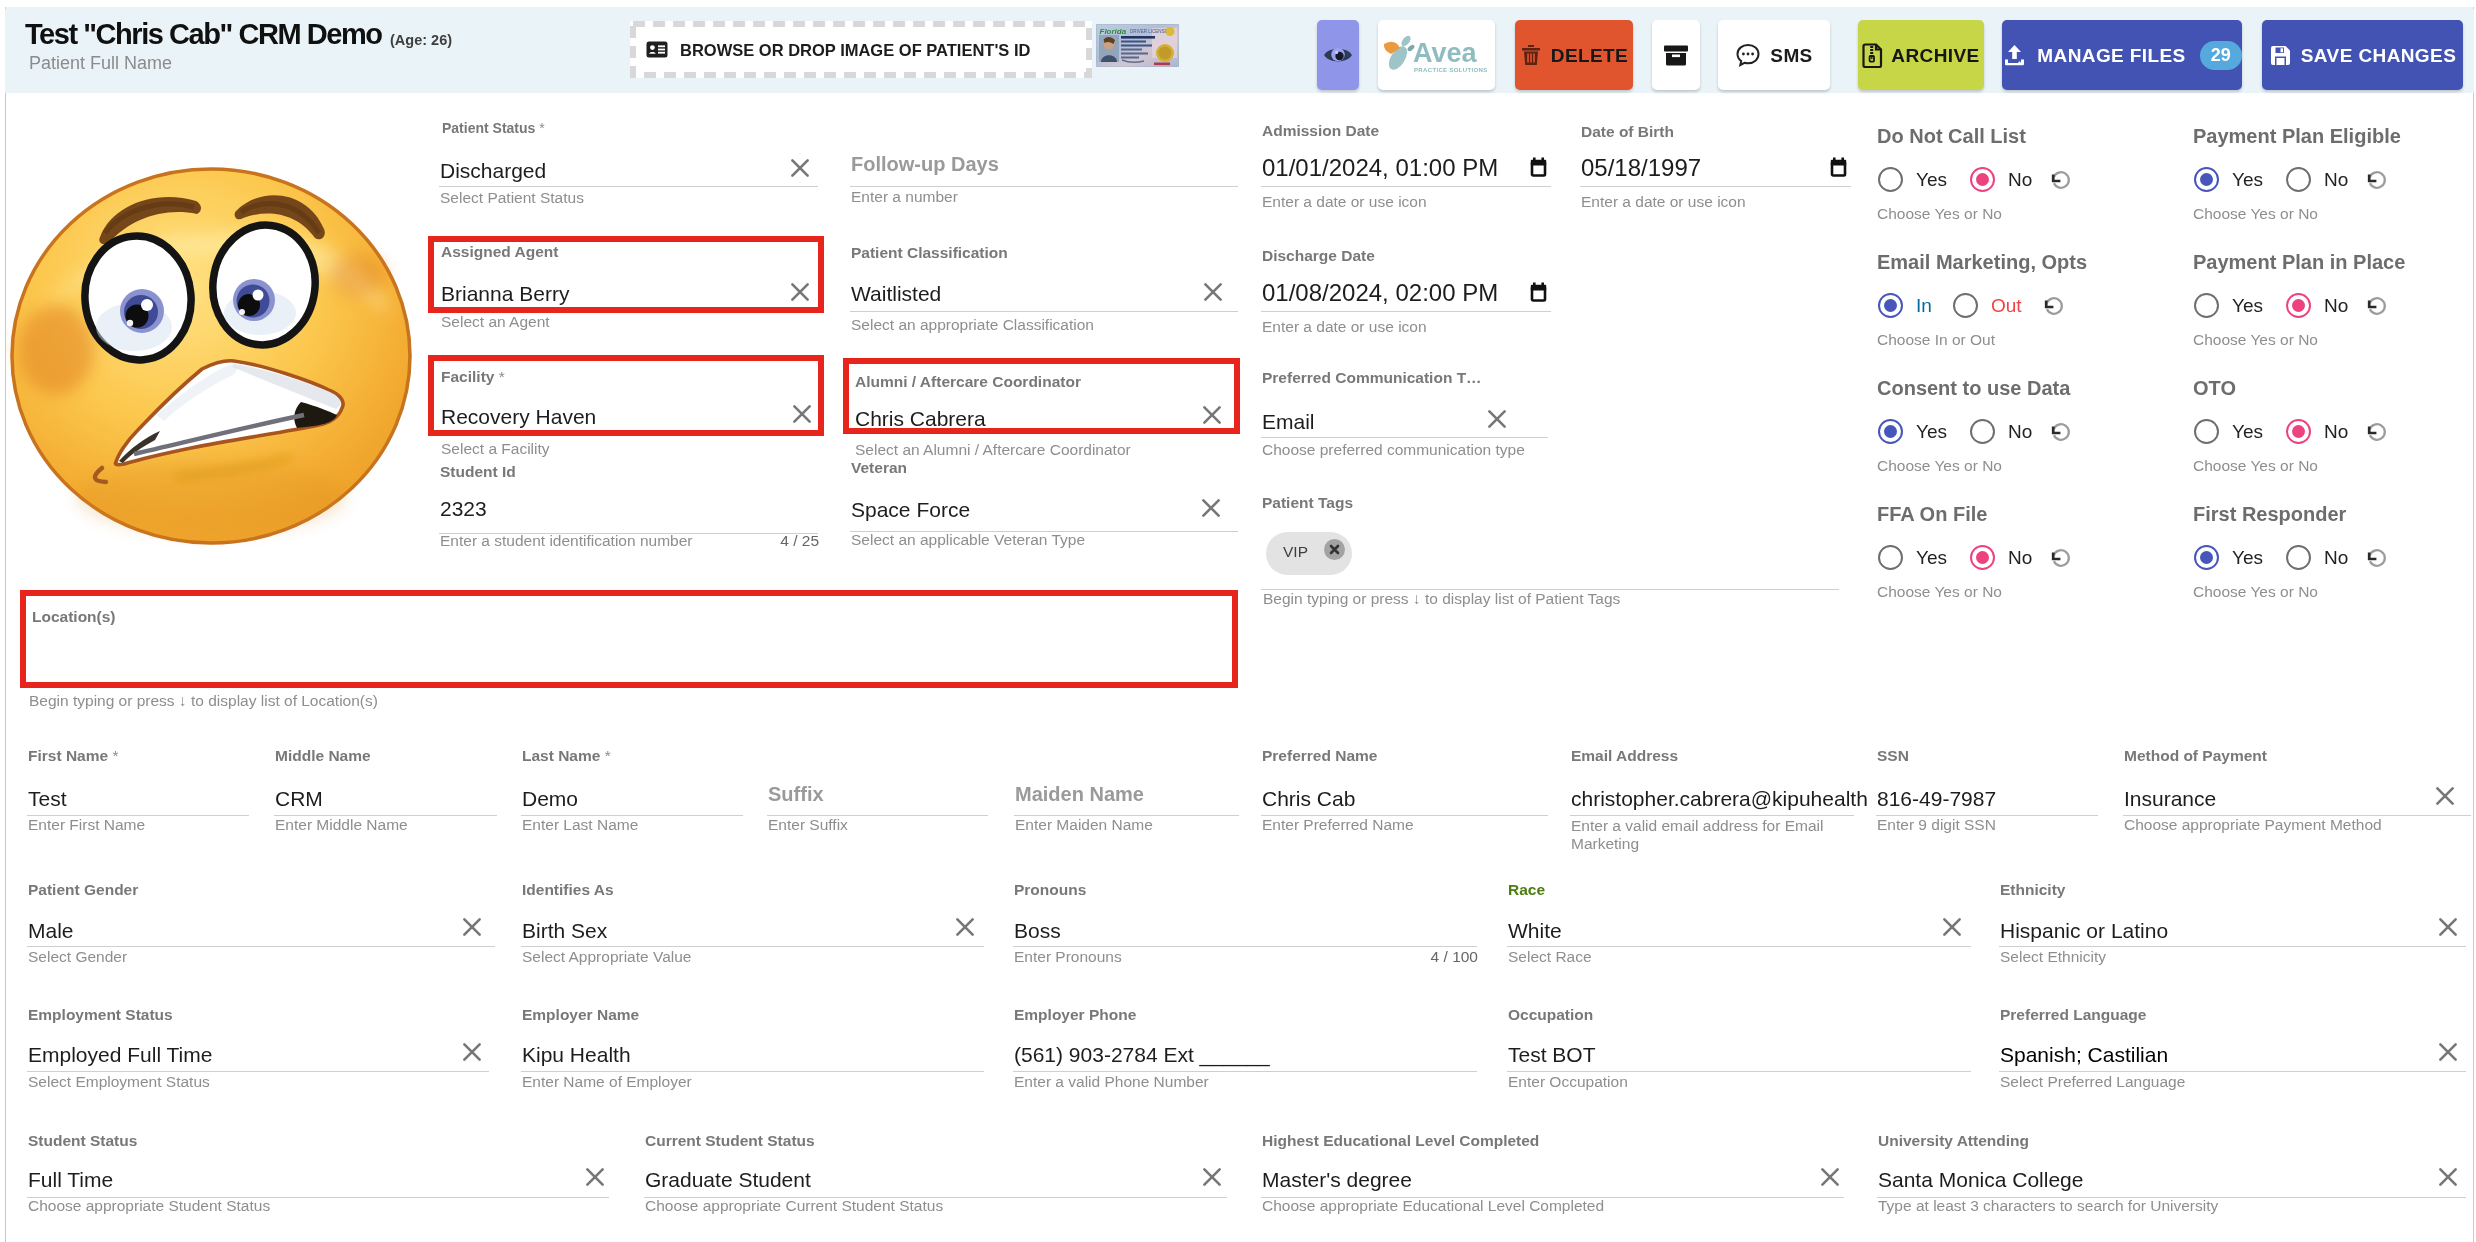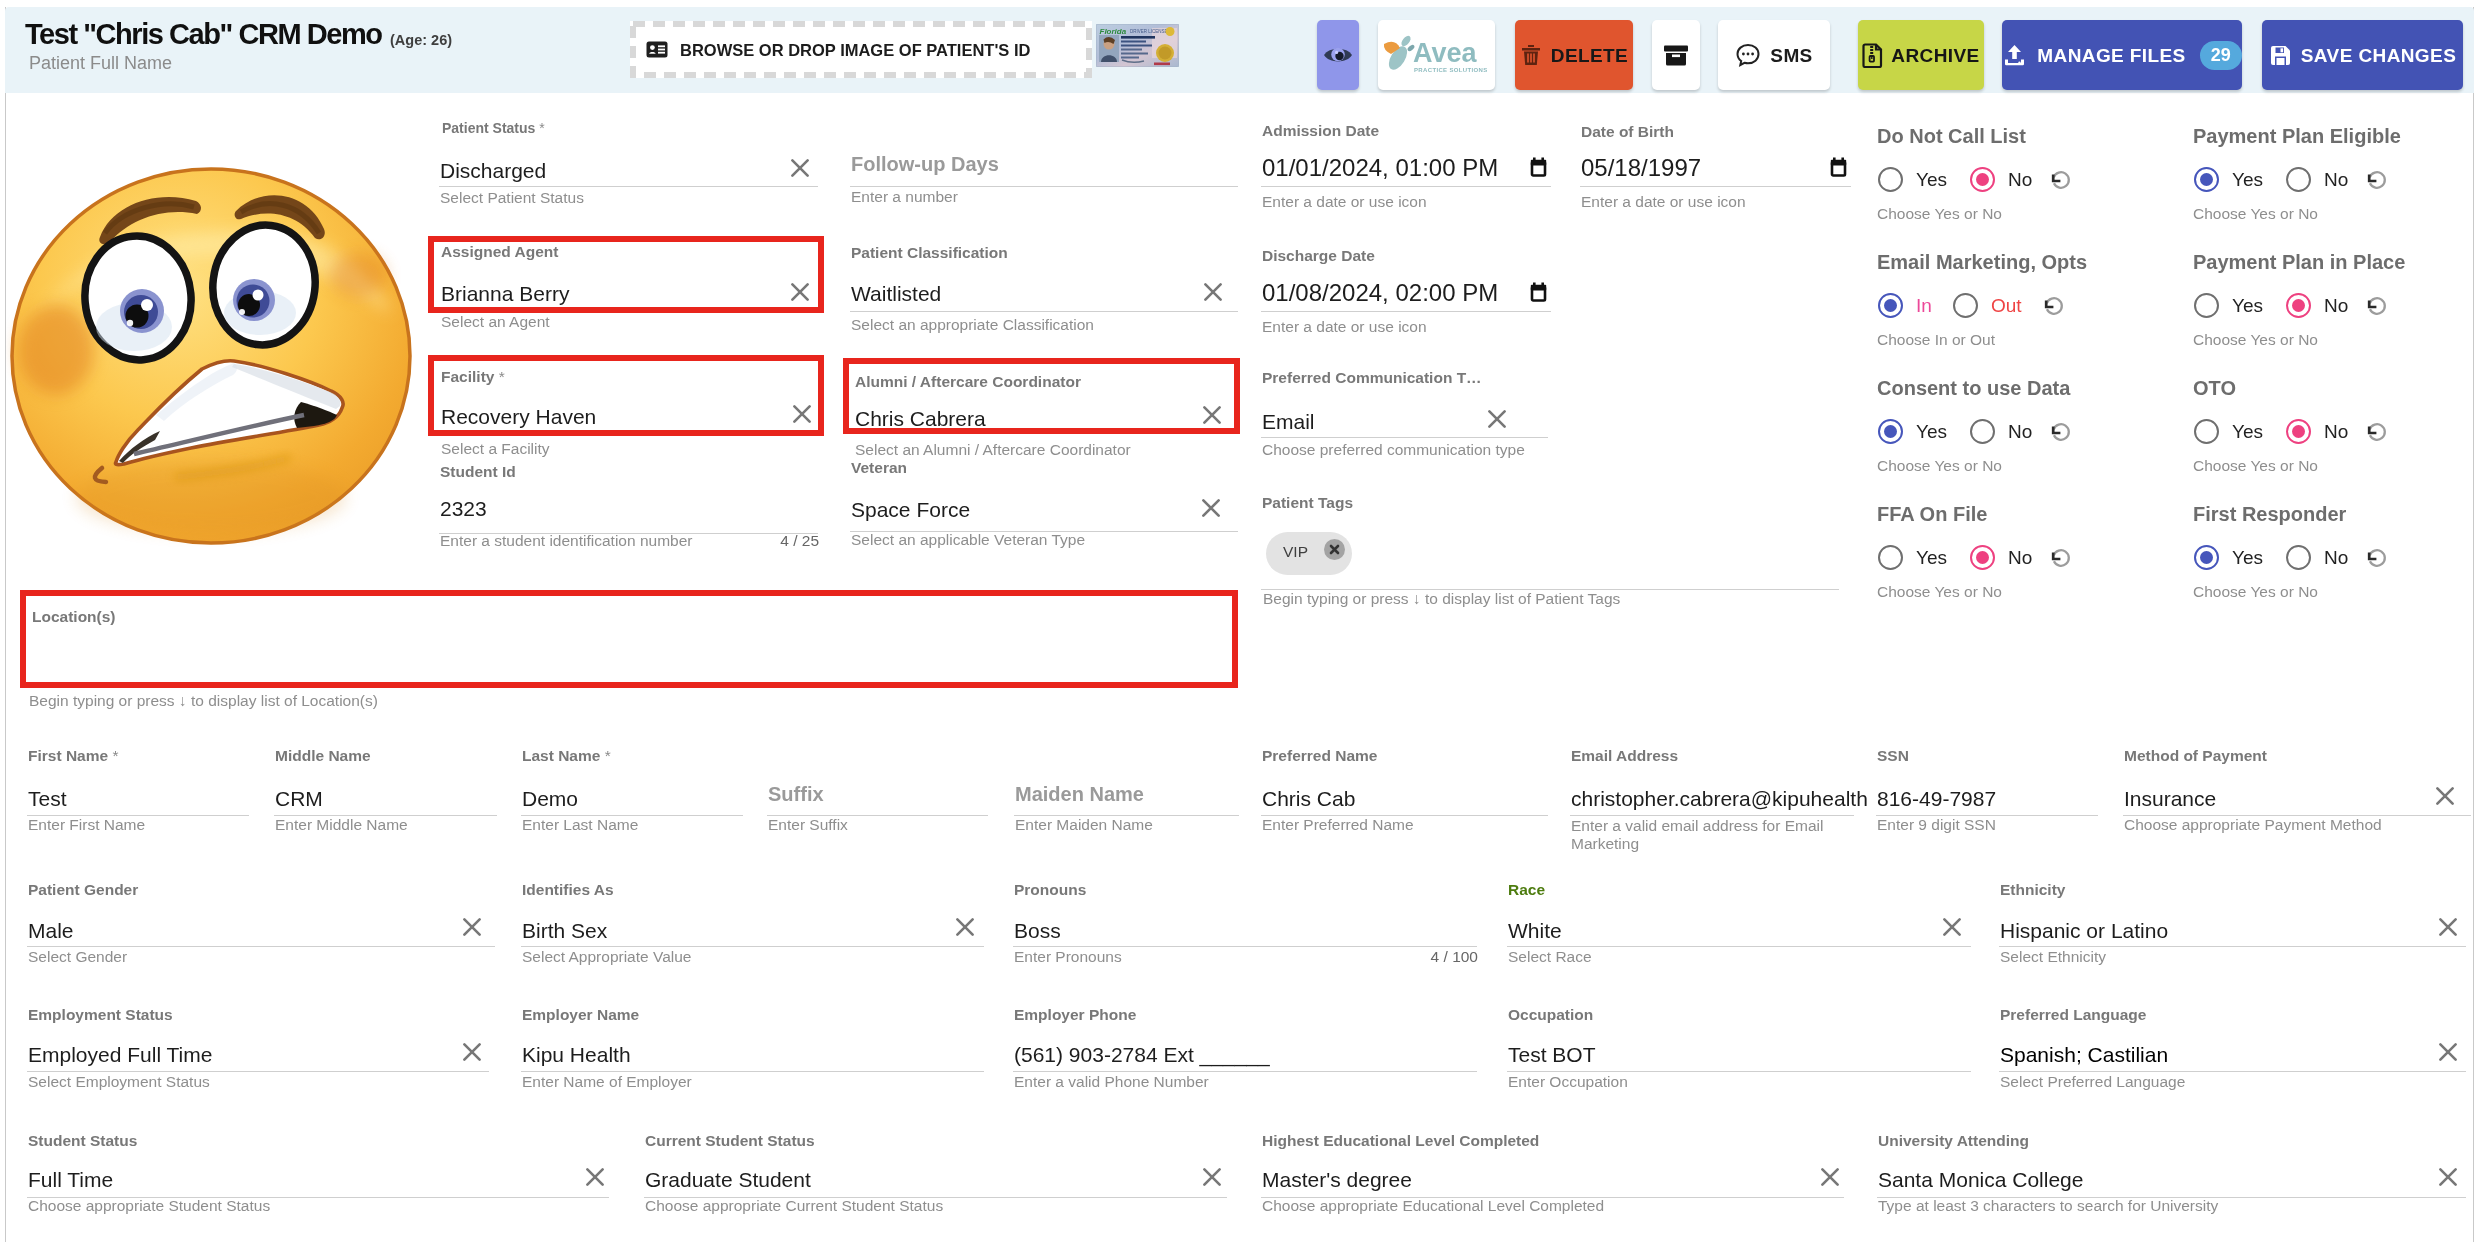--- a/index.html
+++ b/index.html
@@ -280,21 +280,21 @@
 <div style="position:absolute;left:1975.5px;top:173.0px;width:13px;height:13px;background:#ee4180;border-radius:50%;"></div>
 <div class="t" style="left:2008px;top:169.8px;font-size:19px;color:#222;">No</div>
 <svg class="abs" style="left:2048px;top:167.5px" width="24" height="24" viewBox="0 0 24 24">
 <path d="M5.67 9.33 A7.8 7.8 0 1 1 5.93 15.3" fill="none" stroke="#9c9c9c" stroke-width="2.3"></path>
 <path d="M5.2 6.4 L5.2 13.0 L12.4 13.0" fill="none" stroke="#2a2a2a" stroke-width="2.7"></path>
 </svg>
 <div class="t" style="left:1877px;top:205.5px;font-size:15.5px;color:#8e8e8e;">Choose Yes or No</div>
 <div class="t" style="left:1877px;top:252.0px;font-size:20px;font-weight:700;color:#6d6d6d;">Email Marketing, Opts</div>
 <div style="position:absolute;left:1877.5px;top:293.0px;width:25.0px;height:25.0px;border:2.4px solid #4656bb;border-radius:50%;box-sizing:border-box;"></div>
 <div style="position:absolute;left:1883.5px;top:299.0px;width:13px;height:13px;background:#4656bb;border-radius:50%;"></div>
-<div class="t" style="left:1916px;top:295.9px;font-size:19px;color:#ec4899;">In</div>
+<div class="t" style="left:1916px;top:295.9px;font-size:19px;color:#0369a1;">In</div>
 <div style="position:absolute;left:1952.5px;top:293.0px;width:25.0px;height:25.0px;border:2.4px solid #6f6f6f;border-radius:50%;box-sizing:border-box;"></div>
 <div class="t" style="left:1991px;top:295.9px;font-size:19px;color:#ef4444;">Out</div>
 <svg class="abs" style="left:2041px;top:293.5px" width="24" height="24" viewBox="0 0 24 24">
 <path d="M5.67 9.33 A7.8 7.8 0 1 1 5.93 15.3" fill="none" stroke="#9c9c9c" stroke-width="2.3"></path>
 <path d="M5.2 6.4 L5.2 13.0 L12.4 13.0" fill="none" stroke="#2a2a2a" stroke-width="2.7"></path>
 </svg>
 <div class="t" style="left:1877px;top:331.5px;font-size:15.5px;color:#8e8e8e;">Choose In or Out</div>
 <div class="t" style="left:1877px;top:378.0px;font-size:20px;font-weight:700;color:#6d6d6d;">Consent to use Data</div>
 <div style="position:absolute;left:1877.5px;top:419.0px;width:25.0px;height:25.0px;border:2.4px solid #4656bb;border-radius:50%;box-sizing:border-box;"></div>
 <div style="position:absolute;left:1883.5px;top:425.0px;width:13px;height:13px;background:#4656bb;border-radius:50%;"></div>

